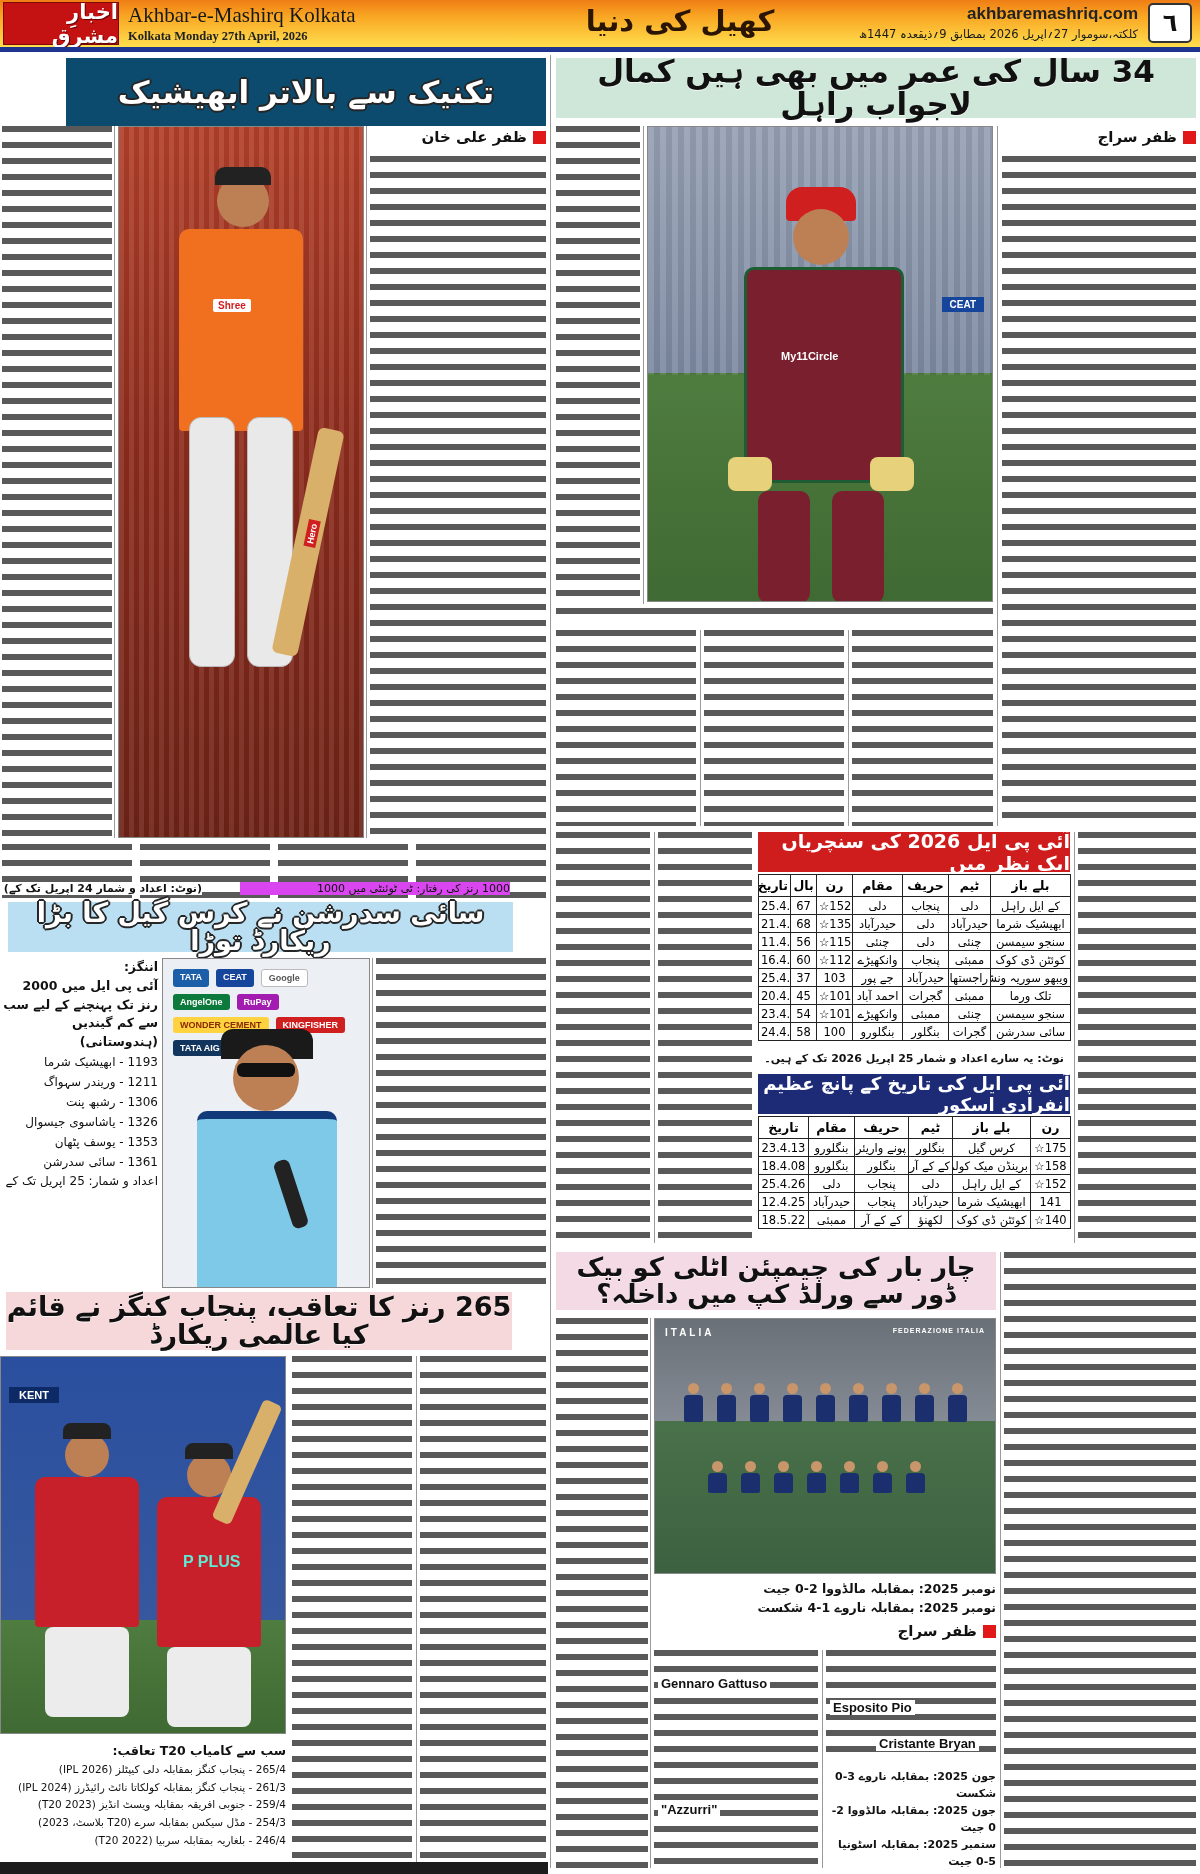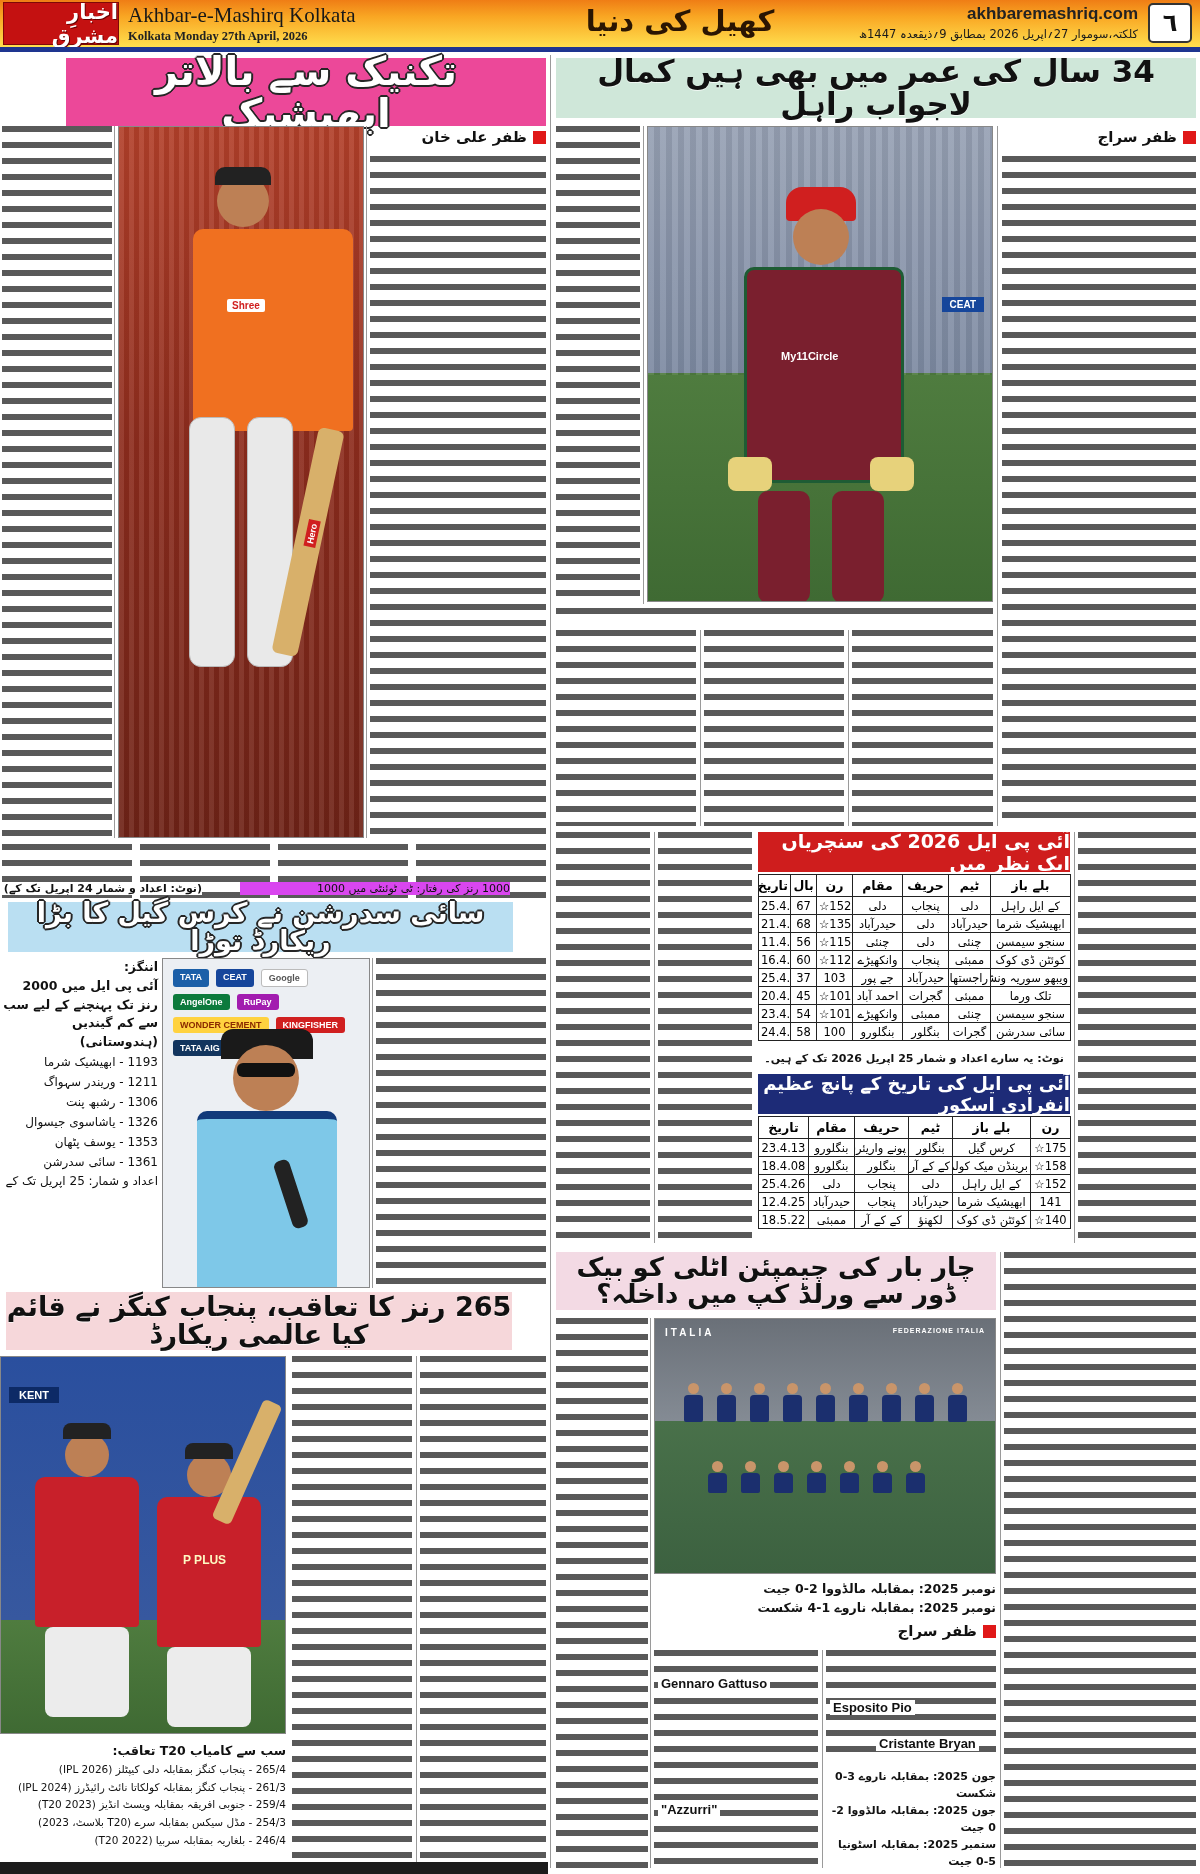--- a/index.html
+++ b/index.html
@@ -83,32 +83,32 @@
   <div class="abs date-line">Kolkata Monday 27th April, 2026</div>
   <div class="abs section-title">کھیل کی دنیا</div>
   <div class="abs website">akhbaremashriq.com</div>
   <div class="abs urdu-date">کلکتہ،سوموار 27؍اپریل 2026 بمطابق 9؍ذیقعدہ 1447ھ</div>
   <div class="abs page-no">
     <span>٦</span>
   </div>
 </div>
 <div class="abs blue-rule"></div>
 
-<div class="abs headline stroke" style="left:66px;top:58px;width:480px;height:68px;background:#ec4899;font-size:40px;">تکنیک سے بالاتر ابھیشیک</div>
+<div class="abs headline stroke" style="left:66px;top:58px;width:480px;height:68px;background:#0c4a6e;font-size:31px;">تکنیک سے بالاتر ابھیشیک</div>
 
 <div class="abs greek" style="left:2px;top:126px;width:110px;height:712px;"></div>
 <div class="abs vline" style="left:114px;top:126px;height:712px;"></div>
 
 <div class="photo" style="left:118px;top:126px;width:246px;height:712px;
      background:linear-gradient(180deg,#b2402a 0%,#8d2c1d 45%,#6e2317 100%);">
   <div class="abs" style="left:0;top:0;width:246px;height:712px;opacity:.25;
        background:repeating-linear-gradient(90deg,#ffffff55 0 5px,#00000033 5px 10px);"></div>
   <div class="head" style="left:98px;top:48px;width:52px;height:52px;"></div>
   <div class="abs" style="left:96px;top:40px;width:56px;height:18px;background:#222;border-radius:10px 10px 0 0;"></div>
-  <div class="body-blk" style="left:74px;top:102px;width:124px;height:202px;background:#f07020;padding-left:36px;">
+  <div class="body-blk" style="left:60px;top:102px;width:124px;height:202px;background:#f07020;">
     <div class="lbl" style="left:34px;top:70px;background:#fff;color:#d01f1f;font-size:10px;padding:1px 5px;border-radius:2px;">Shree</div>
   </div>
   <div class="abs" style="left:70px;top:290px;width:46px;height:250px;background:#e9e9e9;border-radius:12px;border:1px solid #bbb;"></div>
   <div class="abs" style="left:128px;top:290px;width:46px;height:250px;background:#e9e9e9;border-radius:12px;border:1px solid #bbb;"></div>
   <div class="abs" style="left:176px;top:300px;width:26px;height:230px;background:#d8b06a;border-radius:6px;transform:rotate(12deg);">
     <div class="lbl" style="left:2px;top:100px;background:#d01f1f;color:#fff;font-size:9px;padding:1px 3px;transform:rotate(-90deg);">Hero</div>
   </div>
 </div>
 <div class="abs vline" style="left:366px;top:126px;height:712px;"></div>
 
@@ -380,21 +380,21 @@
      background:linear-gradient(180deg,#2a4f9e 0%,#37589f 70%,#4f7c3f 70%,#3f6a33 100%);">
   <div class="abs" style="left:8px;top:30px;background:#0d2a66;color:#fff;font-size:11px;font-weight:bold;
        padding:2px 10px;font-family:'Liberation Sans',sans-serif;">KENT</div>
   <div class="head" style="left:64px;top:76px;width:44px;height:44px;"></div>
   <div class="abs" style="left:62px;top:66px;width:48px;height:16px;background:#222;border-radius:8px 8px 0 0;"></div>
   <div class="body-blk" style="left:34px;top:120px;width:104px;height:150px;background:#c8202a;"></div>
   <div class="abs" style="left:44px;top:270px;width:84px;height:90px;background:#ececec;border-radius:8px;"></div>
   <div class="head" style="left:186px;top:96px;width:44px;height:44px;"></div>
   <div class="abs" style="left:184px;top:86px;width:48px;height:16px;background:#222;border-radius:8px 8px 0 0;"></div>
   <div class="body-blk" style="left:156px;top:140px;width:104px;height:150px;background:#c8202a;">
-    <div class="lbl" style="left:26px;top:56px;color:#fef9c3;font-size:12px;">P PLUS</div>
+    <div class="lbl" style="left:26px;top:56px;color:#5eead4;font-size:16px;">P PLUS</div>
   </div>
   <div class="abs" style="left:166px;top:290px;width:84px;height:80px;background:#ececec;border-radius:8px;"></div>
   <div class="abs" style="left:236px;top:40px;width:20px;height:130px;background:#d8b06a;border-radius:5px;transform:rotate(24deg);"></div>
 </div>
 
 <div class="abs greek" style="left:292px;top:1356px;width:120px;height:508px;"></div>
 <div class="abs vline" style="left:416px;top:1356px;height:508px;"></div>
 <div class="abs greek" style="left:420px;top:1356px;width:126px;height:508px;"></div>
 
 <div class="abs statlist" style="left:0;top:1742px;width:286px;font-size:10.5px;">

